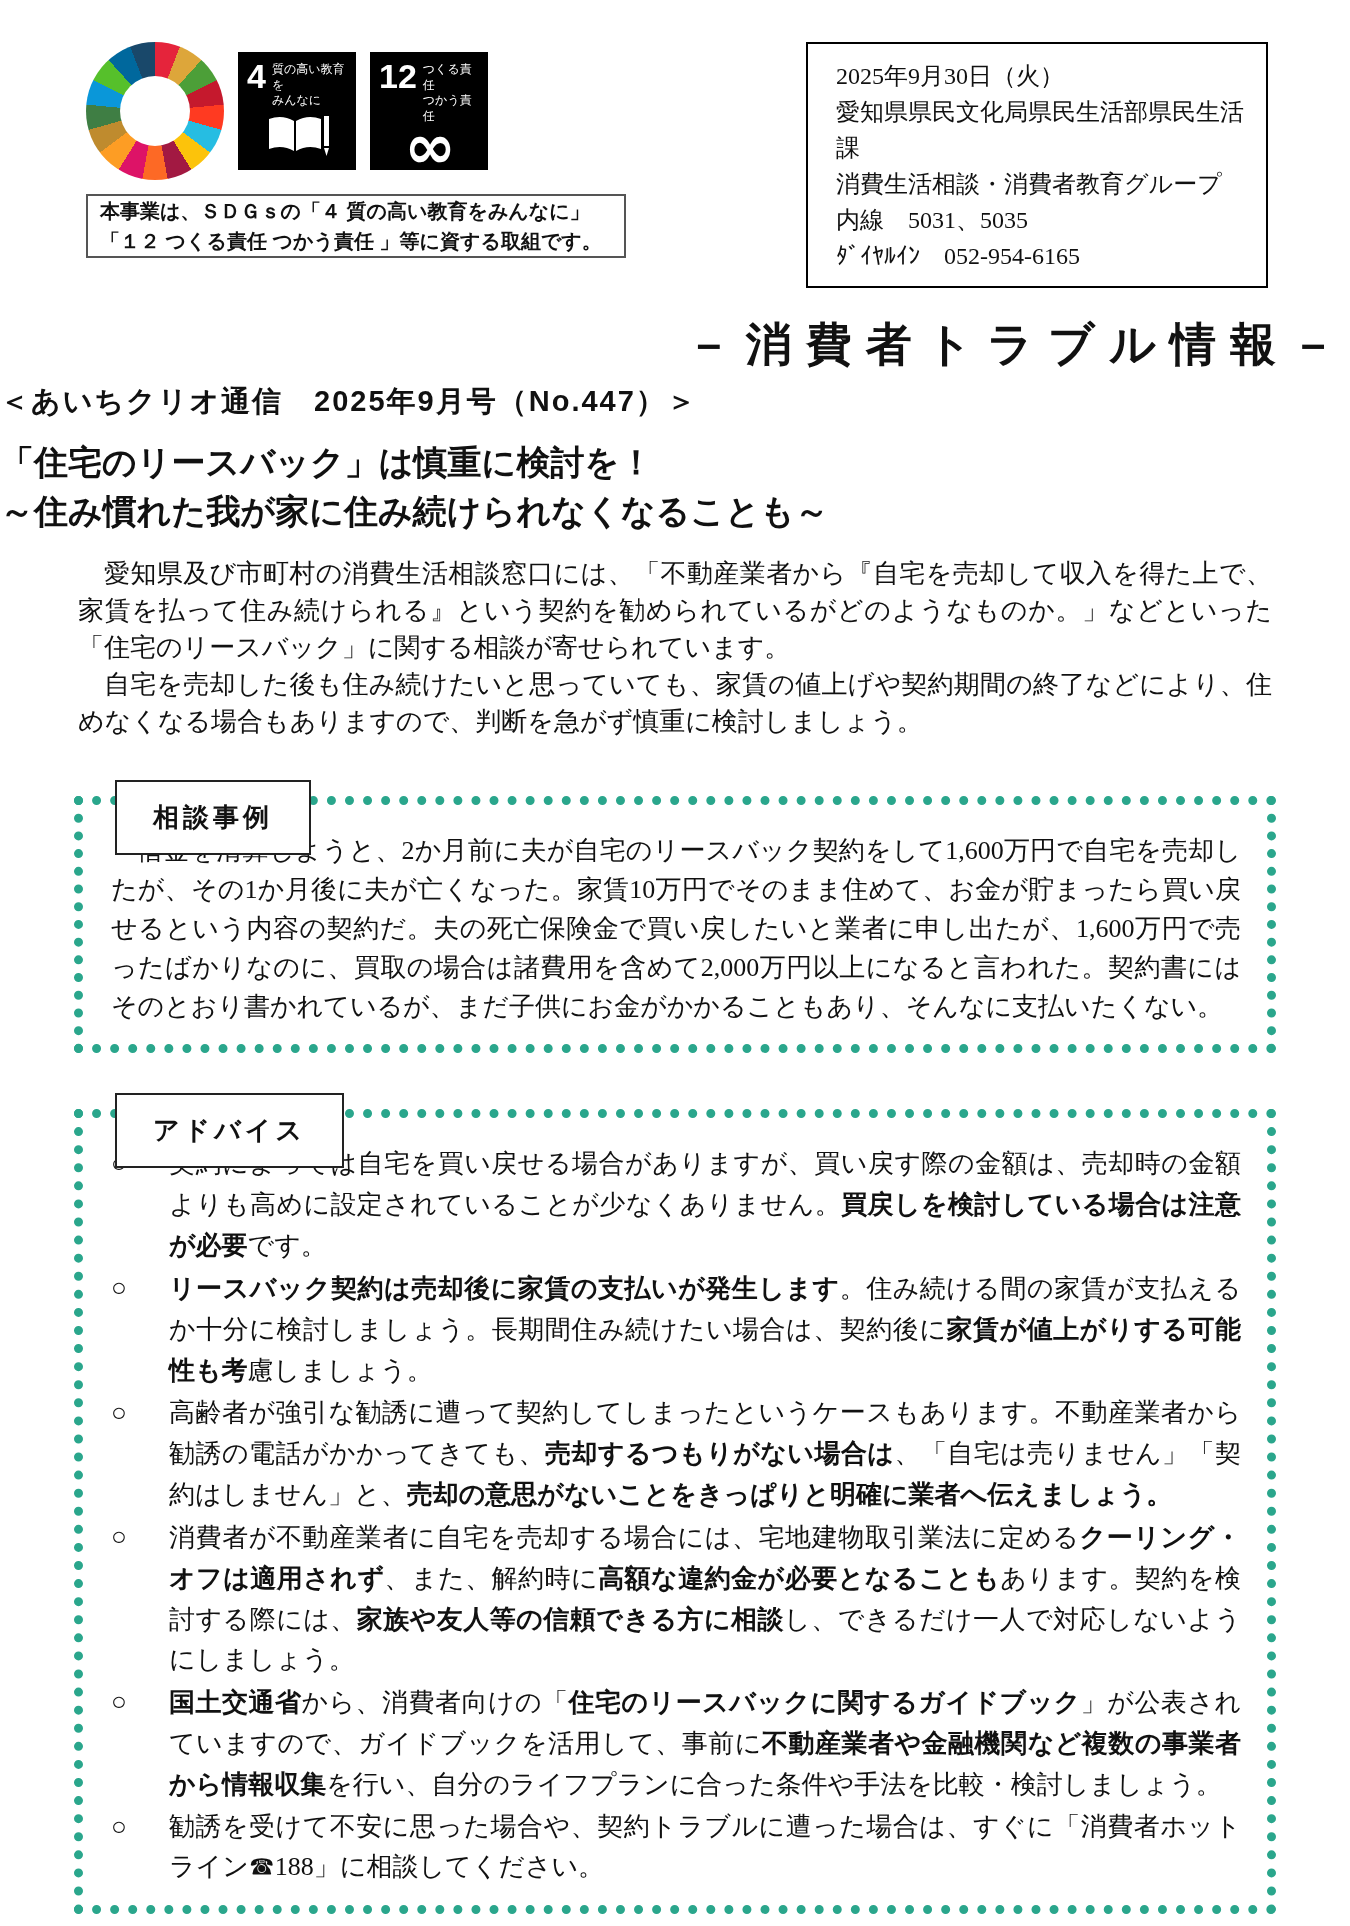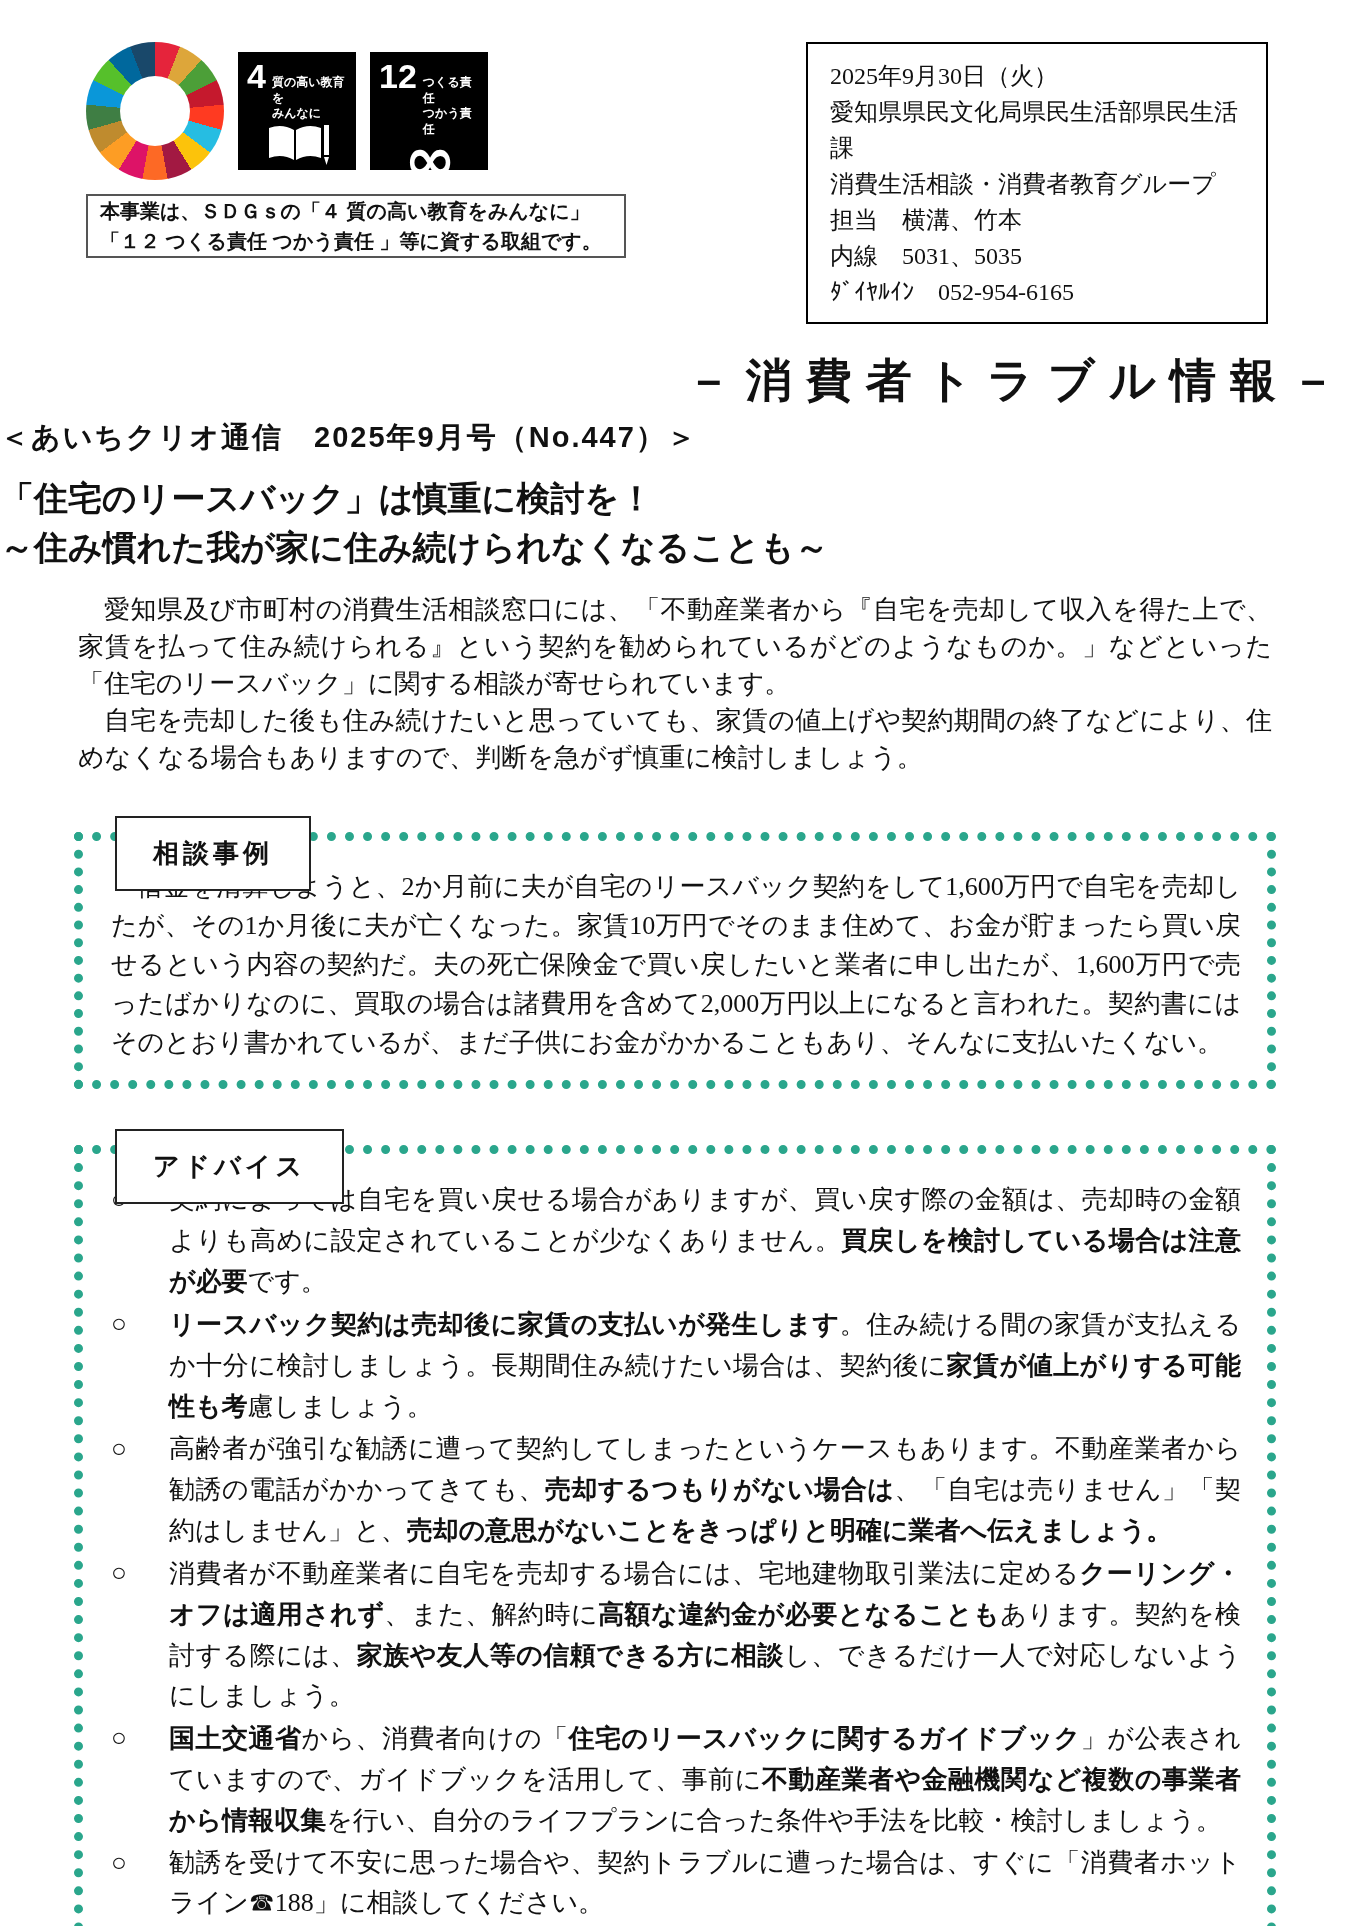--- a/index.html
+++ b/index.html
@@ -15,27 +15,27 @@
   .header{ display:flex; justify-content:space-between; padding:42px 82px 0 86px; }
   .sdg-block{ width:500px; }
   .sdg-icons{ display:flex; align-items:center; gap:14px; }
   .sdg-wheel{ width:138px; height:138px; border-radius:50%; position:relative; }
   .sdg-wheel::after{ content:""; position:absolute; left:34px; top:34px; width:70px; height:70px;
     background:#fff; border-radius:50%; }
   .sdg-tile{ width:118px; height:118px; background:#000; color:#fff; padding:8px 7px 6px 9px;
     display:flex; flex-direction:column; font-family:"Liberation Sans","DejaVu Sans",sans-serif; }
   .sdg-tile-head{ display:flex; gap:6px; align-items:flex-start; }
   .sdg-num{ font-size:34px; font-weight:bold; line-height:0.95; }
-  .sdg-goal-label{ font-size:12px; font-weight:bold; line-height:1.3; margin-top:15px; white-space:pre-line; }
+  .sdg-goal-label{ font-size:12px; font-weight:normal; line-height:1.3; margin-top:2px; white-space:pre-line; }
   .sdg-art{ flex:1; display:flex; align-items:center; justify-content:center; }
   .infinity{ color:#fff; font-size:62px; font-weight:bold; line-height:1;
     font-family:"DejaVu Sans","Liberation Sans",sans-serif; margin-top:-8px; }
   .sdg-caption{ margin-top:14px; border:2px solid #555; padding:0 12px; width:540px;
     font-family:"Liberation Sans","DejaVu Sans",sans-serif; font-size:20px; font-weight:bold; line-height:30px; }
-  .contact-box{ border:2px solid #000; width:462px; padding:14px 10px 12px 22px;
+  .contact-box{ border:2px solid #000; width:462px; padding:14px 10px 12px 28px;
     font-size:24px; line-height:36px; }
 
   
   .title-main{ text-align:right; margin-top:26px; font-size:46px; font-weight:bold;
     letter-spacing:14px; }
   .title-sub{ text-align:left; margin-top:6px; font-size:29px; font-weight:bold; letter-spacing:2px; }
   .headline{ text-align:left; margin-top:16px; font-size:34px; font-weight:bold; line-height:1.45; }
 
   
   .intro{ margin:18px 78px 0 78px; font-size:26px; line-height:37px; text-align:justify; }
@@ -94,21 +94,20 @@
     <div class="sdg-caption">
       <div>本事業は、ＳＤＧｓの「４ 質の高い教育をみんなに」</div>
       <div>「１２ つくる責任 つかう責任 」等に資する取組です。</div>
     </div>
   </div>
 
   <div class="contact-box">
       <div>2025年9月30日（火）</div>
       <div>愛知県県民文化局県民生活部県民生活課</div>
       <div>消費生活相談・消費者教育グループ</div>
-      <div>担当　横溝、竹本</div>
       <div>内線　5031、5035</div>
       <div>ﾀﾞｲﾔﾙｲﾝ　052-954-6165</div>
     </div>
 </div>
 
 <div class="title-main sans">－消費者トラブル情報－</div>
 <div class="title-sub sans">＜あいちクリオ通信　2025年9月号（No.447）＞</div>
 <div class="headline sans">
   <div>「住宅のリースバック」は慎重に検討を！</div>
   <div>～住み慣れた我が家に住み続けられなくなることも～</div>

